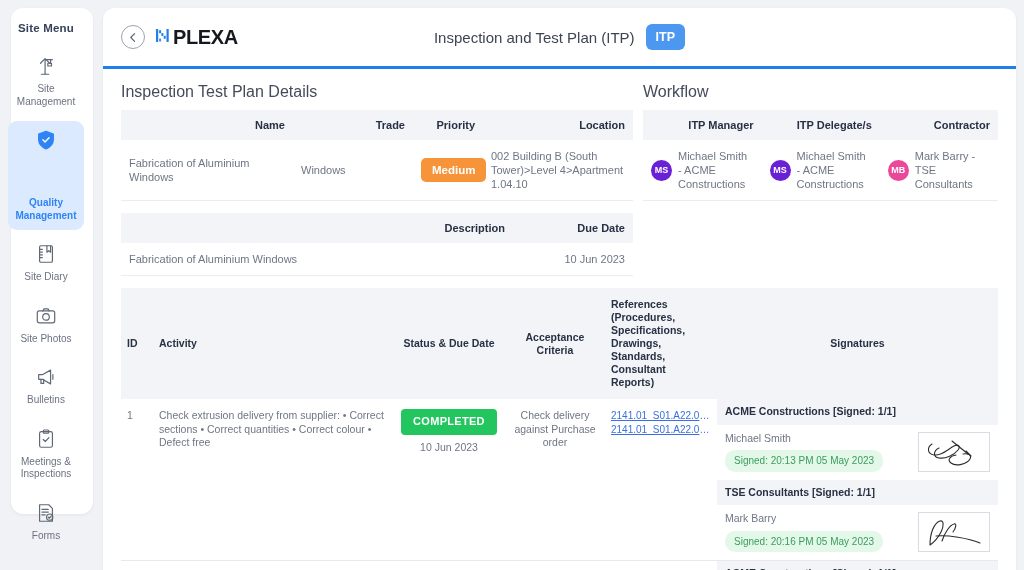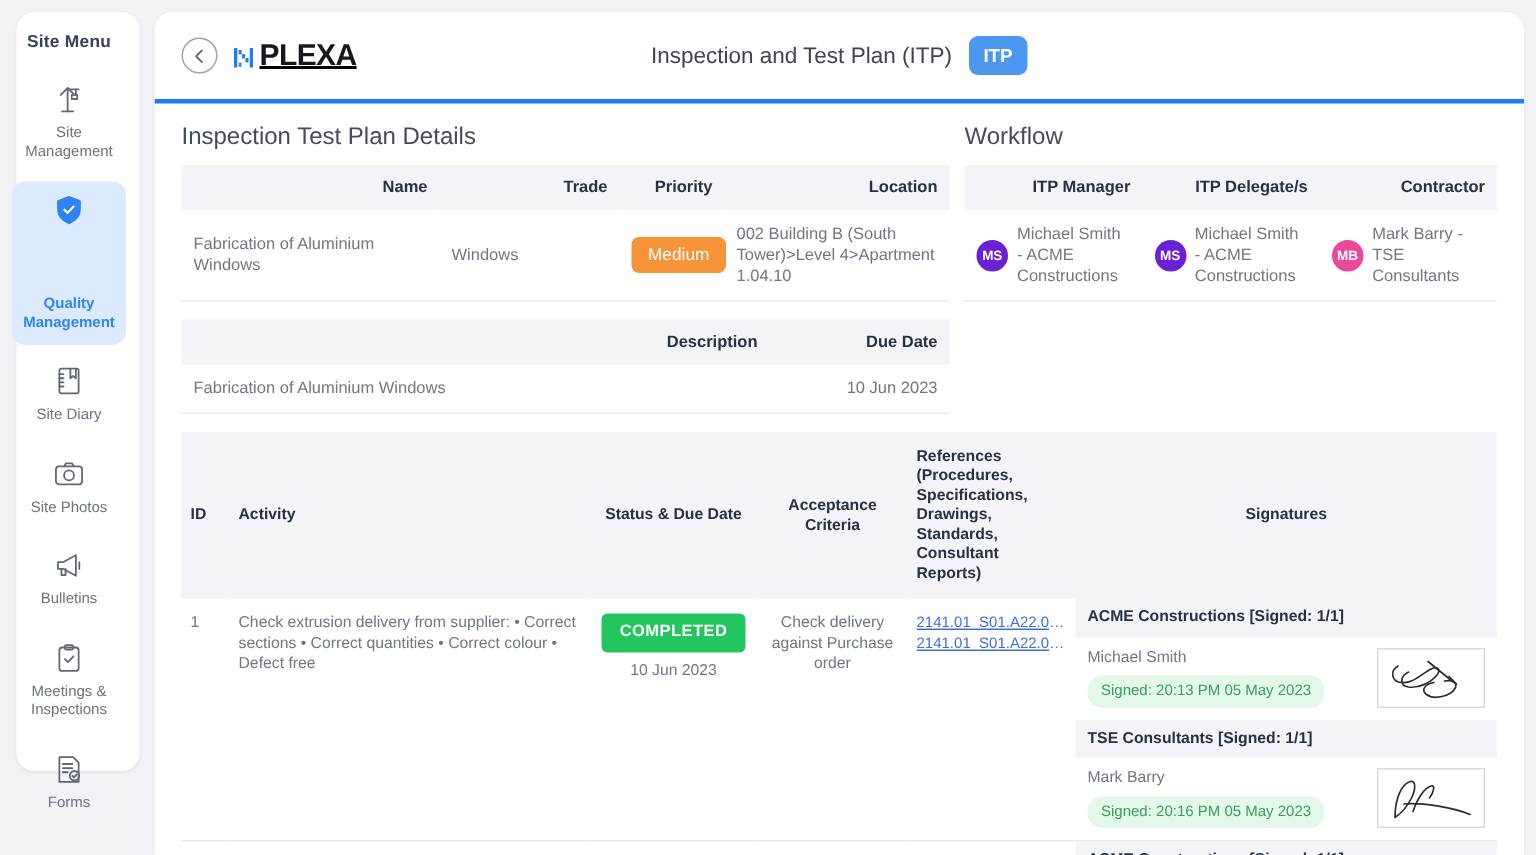--- a/index.html
+++ b/index.html
@@ -51,21 +51,21 @@
   .topbar {
     height: 58px; display: flex; align-items: center;
     padding: 0 18px; position: relative;
   }
   .back-btn {
     width: 24px; height: 24px; border-radius: 50%;
     border: 1.4px solid #9aa2b1; color: #5c6575;
     display: flex; align-items: center; justify-content: center;
     font-size: 12px; cursor: pointer; flex: 0 0 24px;
   }
-  .logo { display: flex; align-items: flex-end; margin-left: 10px; text-decoration: underline; }
+  .logo { display: flex; align-items: flex-start; margin-left: 10px; }
   .logo-mark { margin-right: 1px; display: flex; align-items: center; }
   .logo-text {
     font-size: 20px; font-weight: bold; color: #15181f;
     letter-spacing: -0.4px; line-height: 1;
   }
   .topbar-center {
     position: absolute; left: 0; right: 0;
     display: flex; align-items: center; justify-content: center;
     gap: 11px; pointer-events: none;
   }
@@ -92,21 +92,21 @@
     background: #f2f4f8; font-size: 11px; color: #283143;
     font-weight: bold; text-align: right; padding: 9px 8px; vertical-align: middle;
   }
   table.t td {
     font-size: 11px; color: #6f7684; padding: 9px 8px;
     vertical-align: middle; border-bottom: 1px solid #ececf0;
     line-height: 14px;
   }
   .badge-priority {
     display: inline-block; background: #f79338; color: #fff;
-    font-size: 11.5px; font-weight: normal; padding: 5px 11px; border-radius: 5px;
+    font-size: 11.5px; font-weight: bold; padding: 5px 11px; border-radius: 5px;
   }
   td.right, th.right { text-align: right; }
 
   .wf-person { display: flex; align-items: center; gap: 6px; }
   .avatar {
     width: 21px; height: 21px; border-radius: 50%; flex: 0 0 21px;
     color: #fff; font-size: 9px; font-weight: bold;
     display: flex; align-items: center; justify-content: center;
   }
 

